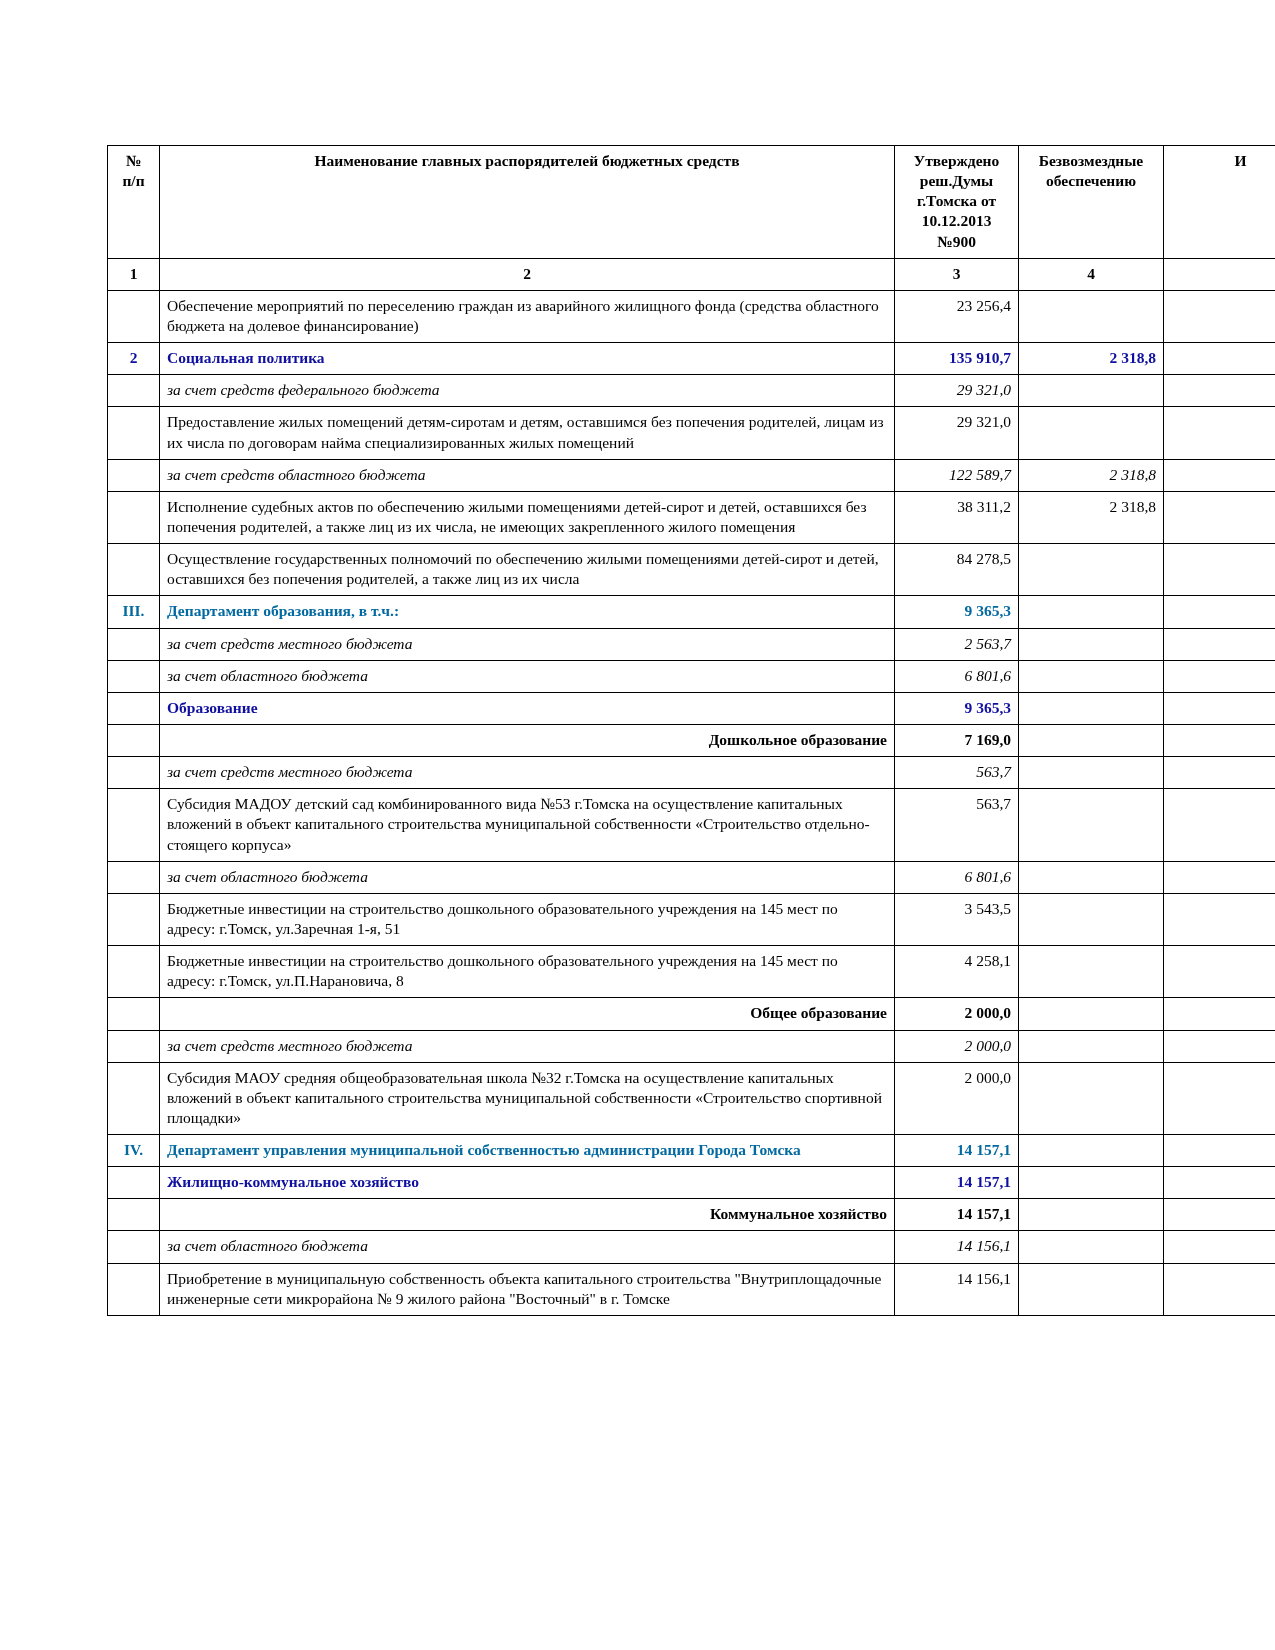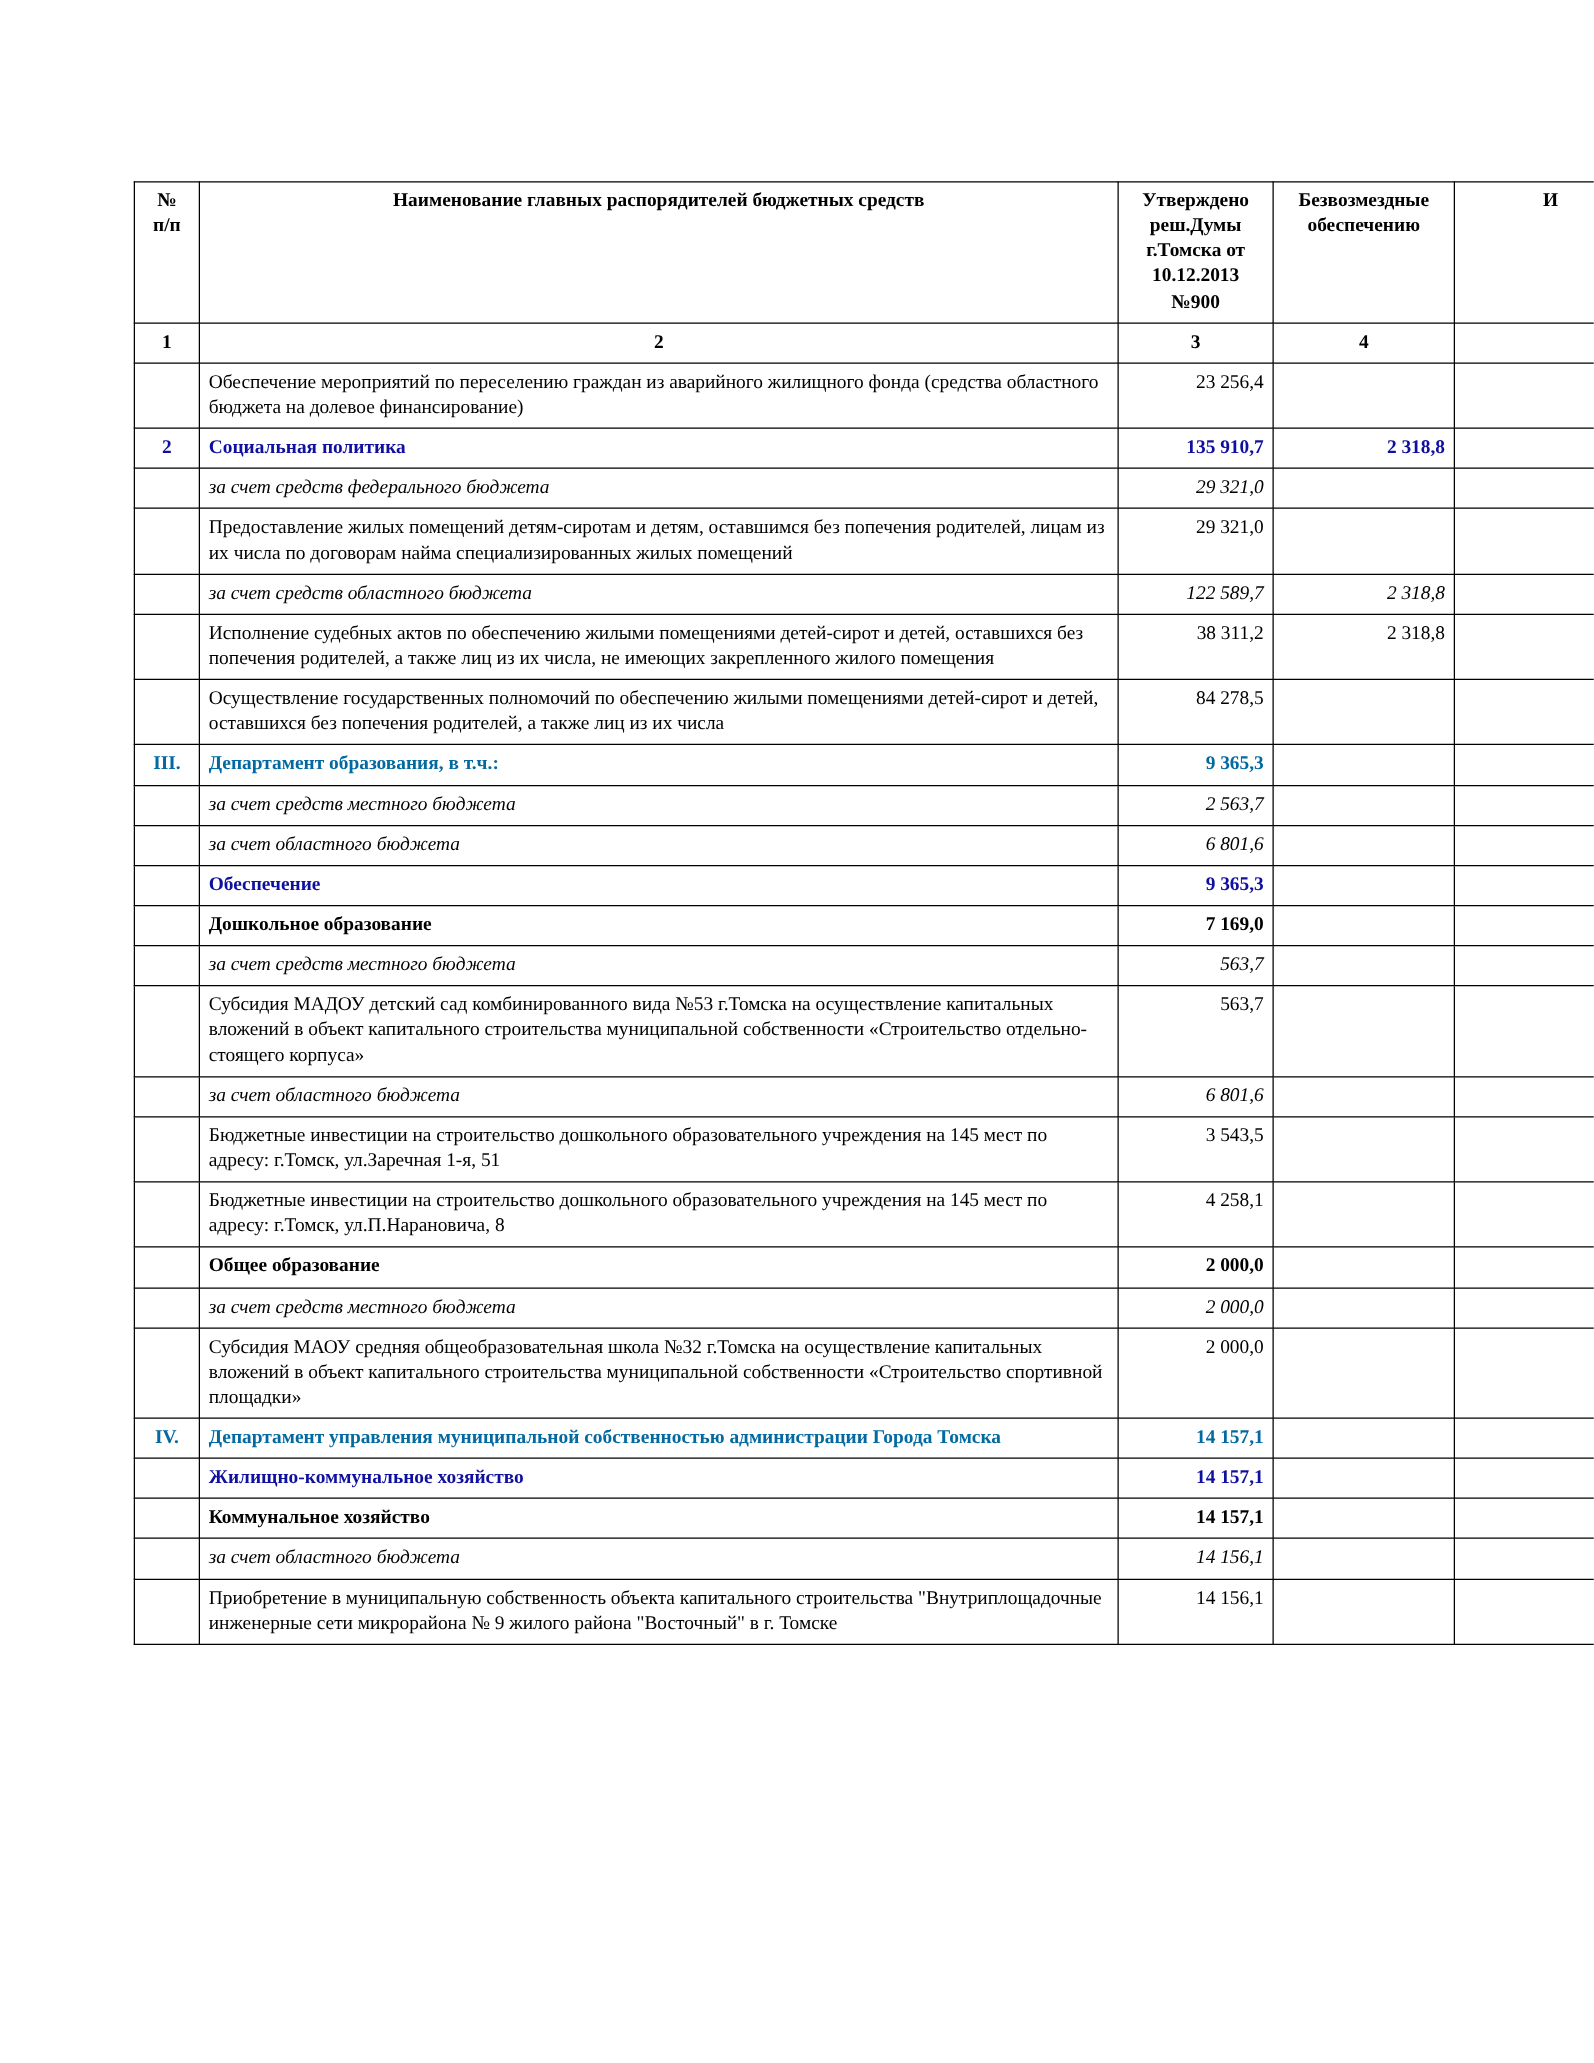--- a/index.html
+++ b/index.html
@@ -58,21 +58,21 @@
     font-size: 15px;
     padding: 2px 4px 3px 4px;
   }
   .c-amt { text-align: right; white-space: nowrap; padding-right: 10px; }
 
   .lvl-idx { text-align: center; font-weight: bold; }
 
   
   .plain { }
   .ital { font-style: italic; }
-  .bold { font-weight: bold; }
+  .bold { font-weight: bold; text-align: right; }
   .blue { color: #1010a0; font-weight: bold; }
   .red  { color: #0369a1; font-weight: bold; }
   .thick-top { border-top-width: 2px; }
 </style>
 </head>
 <body>
 
 <div class="page">
 
   <table class="budget">
@@ -177,21 +177,21 @@
         </tr>
         <tr>
           <td class="lvl-idx "></td>
           <td class="ital">за счет областного бюджета</td>
           <td class="c-amt ital">6 801,6</td>
           <td class="c-amt ital"></td>
           <td class="c-amt"></td>
         </tr>
         <tr>
           <td class="lvl-idx blue"></td>
-          <td class="blue">Обеспечение</td>
+          <td class="blue">Образование</td>
           <td class="c-amt blue">9 365,3</td>
           <td class="c-amt blue"></td>
           <td class="c-amt"></td>
         </tr>
         <tr>
           <td class="lvl-idx "></td>
           <td class="bold">Дошкольное образование</td>
           <td class="c-amt bold">7 169,0</td>
           <td class="c-amt "></td>
           <td class="c-amt"></td>

